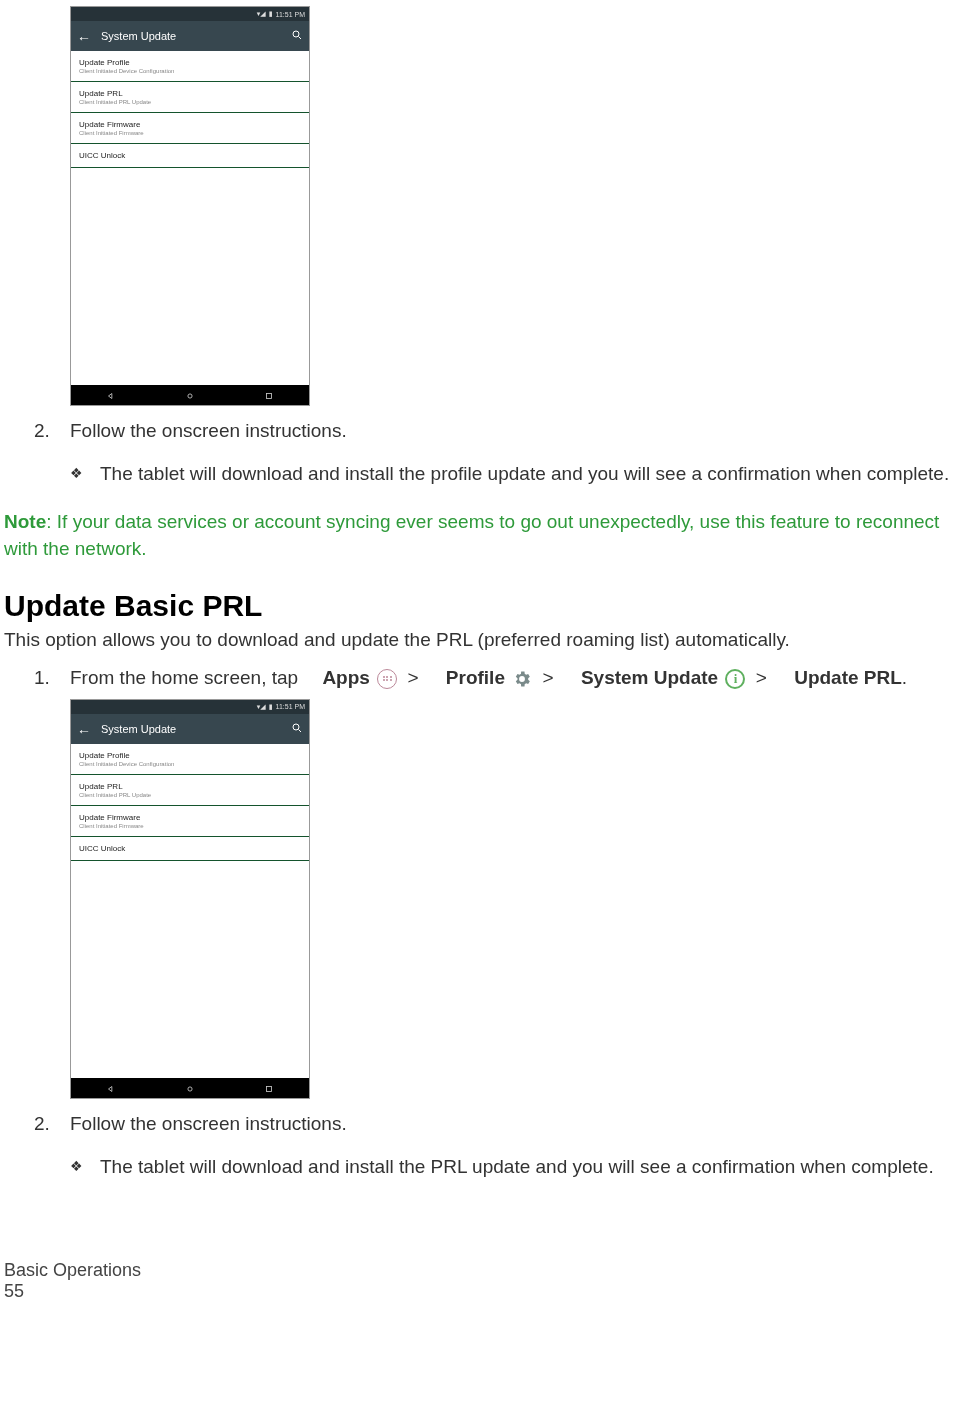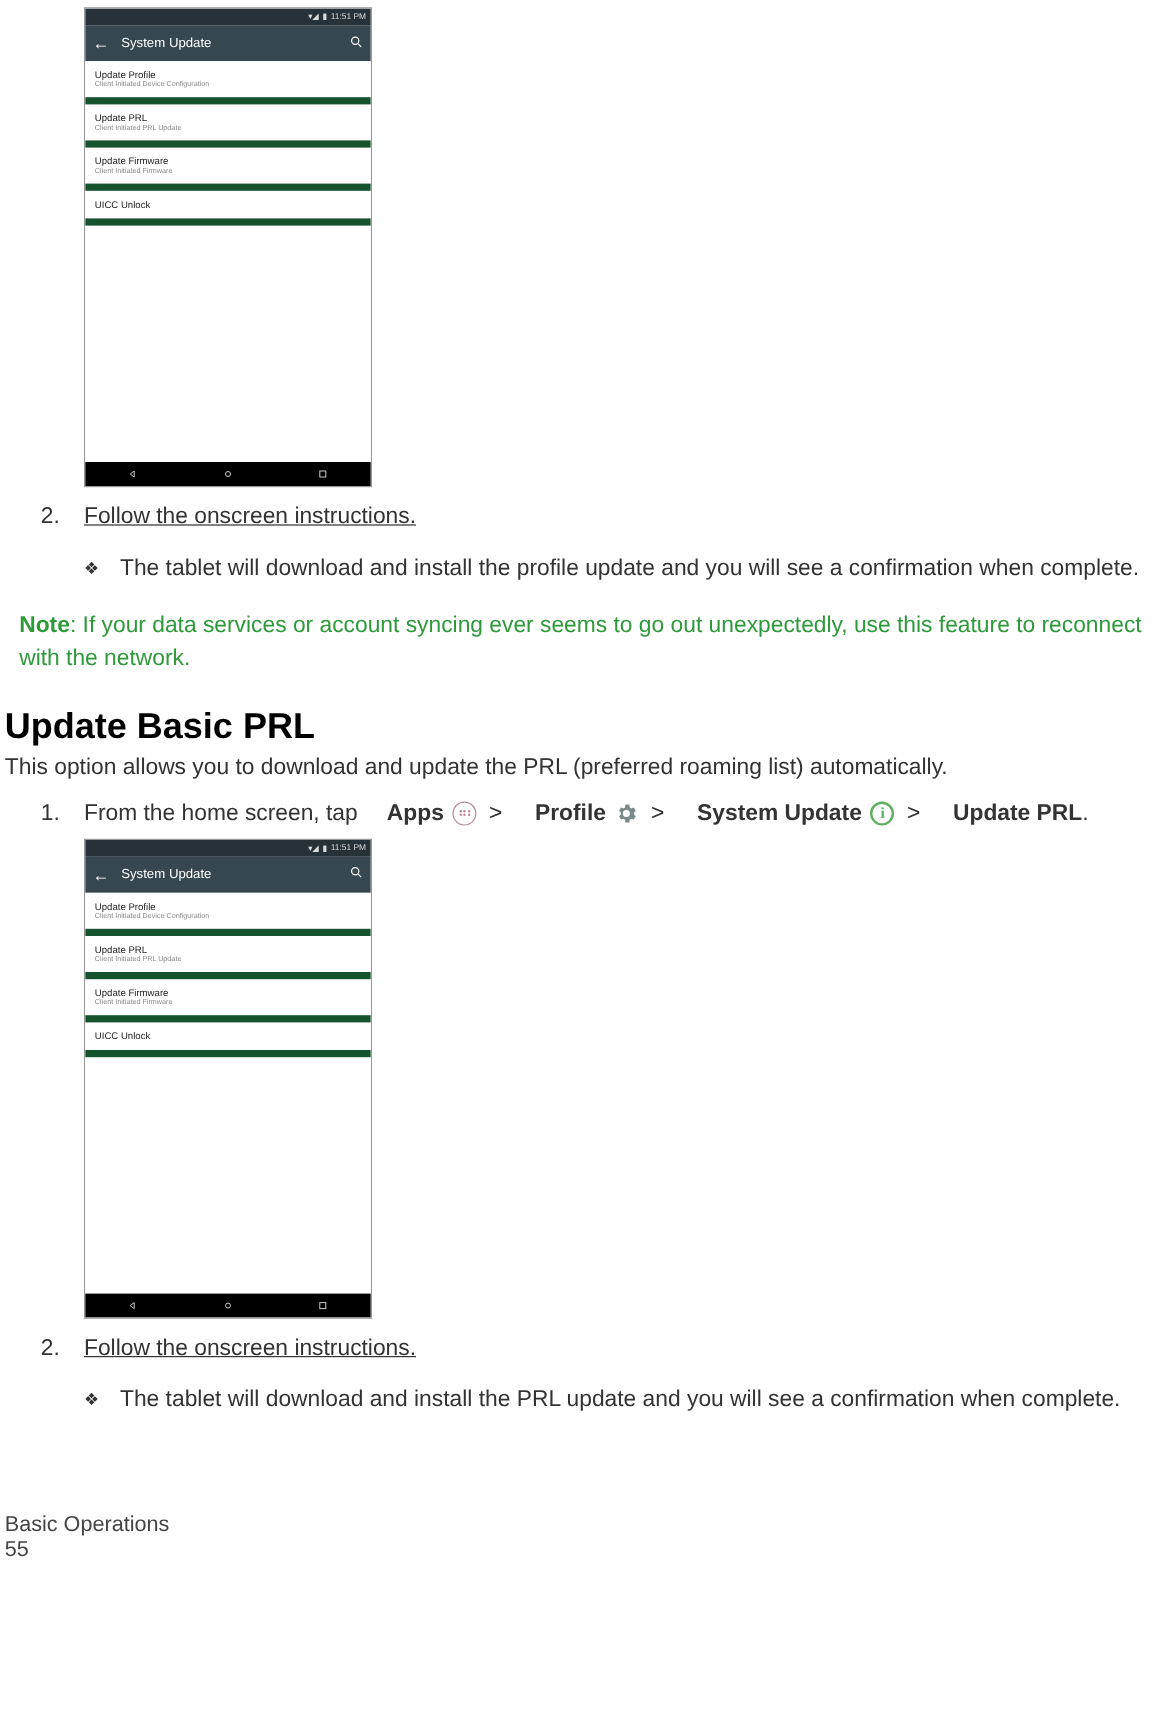--- a/index.html
+++ b/index.html
@@ -7,25 +7,25 @@
       font-family: Arial, Helvetica, sans-serif;
       font-size: 19px;
       color: #333;
       background: #fff;
       width: 974px;
       padding: 0 4px;
     }
     .content { padding: 0 0 40px 0; }
     .ol-item { display: flex; margin: 14px 0 14px 30px; }
     .ol-item .num { width: 36px; flex-shrink: 0; }
-    .ol-item .txt { flex: 1; text-decoration: underline; }
+    .ol-item .txt { flex: 1; }
     .bullet-item { display: flex; margin: 18px 0 18px 66px; line-height: 1.45; }
     .bullet-item .bul { width: 30px; flex-shrink: 0; font-size: 14px; padding-top: 3px; }
     .bullet-item .txt { flex: 1; }
-    .note { color: #2e9a3a; margin: 20px 12px; line-height: 1.45; }
+    .note { color: #2e9a3a; margin: 20px 0; line-height: 1.45; }
     .note .lbl { font-weight: bold; }
     h2 {
       font-family: Arial, "Arial Black", sans-serif;
       font-weight: 900;
       font-size: 30px;
       color: #000;
       margin: 26px 0 6px 0;
       letter-spacing: 0;
     }
     p.desc { margin: 4px 0 12px 0; }
@@ -68,21 +68,21 @@
     }
     .titlebar {
       height: 30px; background: #37474F; color: #fff;
       display: flex; align-items: center; padding: 0 6px;
       font-size: 11px; gap: 10px;
     }
     .titlebar .back { font-size: 14px; }
     .titlebar .title { flex: 1; font-weight: 500; }
     .titlebar .search { font-size: 10px; }
     .list { flex: 1; background: #fff; }
-    .li { padding: 7px 8px; border-bottom: 6px solid #14532d; }
+    .li { padding: 7px 8px; border-bottom: 1px solid #14532d; }
     .li .t { font-size: 8px; color: #222; }
     .li .s { font-size: 6px; color: #888; margin-top: 1px; }
     .navbar {
       height: 20px; background: #000; display: flex;
       justify-content: space-around; align-items: center; color: #ccc;
     }
     .navbar svg { width: 10px; height: 10px; }
     .footer {
       display: flex; justify-content: space-between;
       margin-top: 80px; font-size: 18px; color: #444; flex-direction: column;

